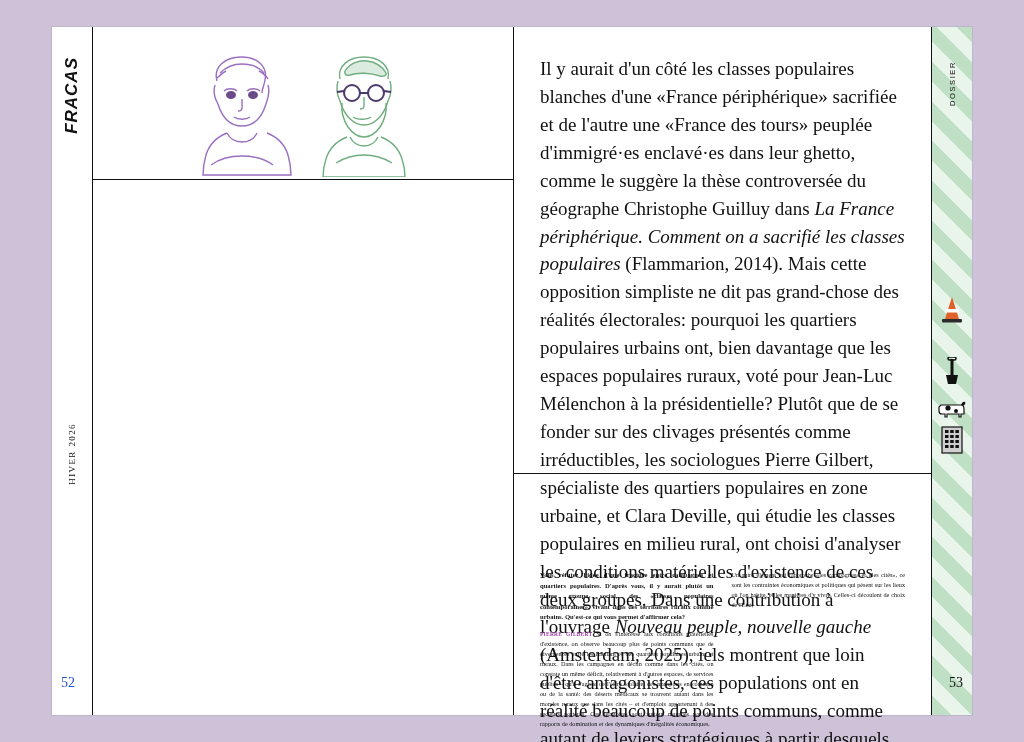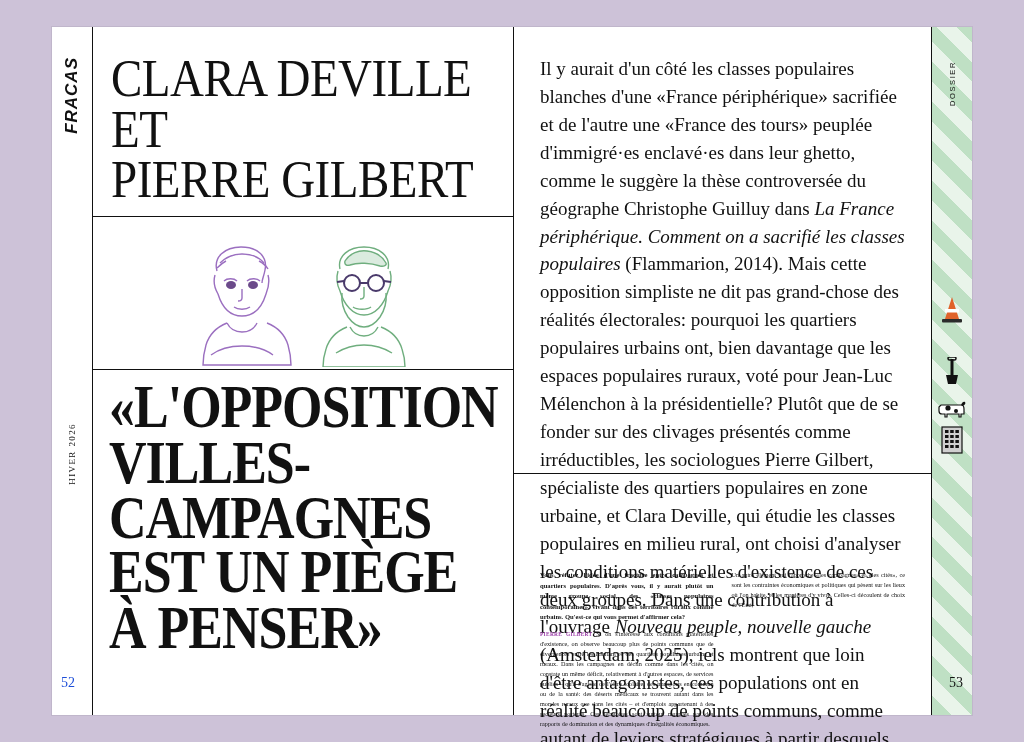--- a/index.html
+++ b/index.html
@@ -229,27 +229,20 @@
   <div class="spread">
 
     <div class="left-strip">
       <div class="masthead">FRACAS</div>
       <div class="issue-date">HIVER 2026</div>
       <div class="folio-left">52</div>
     </div>
 
     <div class="page-left">
 
-      <div class="title-block">
-        <h1 class="headline-name">
-          <span>CLARA DEVILLE</span><br>
-          <span>ET</span><br>
-          <span>PIERRE GILBERT</span>
-        </h1>
-      </div>
 
 
       <div class="portraits">
 
         <svg width="110" height="132" viewBox="0 0 110 132">
           <g fill="none" stroke="#9b6fc0" stroke-width="1.4">
             <path d="M30 36c-4-14 8-24 24-24s27 9 24 23c-1 6-3 9-3 13"></path>
             <path d="M28 40c-2 7 0 14 3 19 4 13 12 22 24 22s20-9 24-22c2-5 4-12 2-19"></path>
             <ellipse cx="44" cy="50" rx="5" ry="4" fill="#6b4a8a" stroke="none"></ellipse>
             <ellipse cx="66" cy="50" rx="5" ry="4" fill="#6b4a8a" stroke="none"></ellipse>
@@ -275,23 +268,20 @@
             <path d="M44 72c4 3 14 3 18 0"></path>
             <path d="M33 58c-1 10 2 18 6 24 5 7 11 10 16 10s11-3 16-10c4-6 7-14 6-24"></path>
             <path d="M36 26c5-8 14-11 22-10 9 1 15 5 19 12 1 2-2 4-6 3-9-3-22-4-30-1-3 1-6 0-5-4z" fill="#6fae7e" fill-opacity="0.25"></path>
             <path d="M38 92c-10 4-18 12-21 22-2 6-3 13-3 18h82c0-5-1-12-3-18-3-10-11-18-21-22"></path>
             <path d="M41 92c3 6 8 9 14 9s11-3 14-9"></path>
             <path d="M27 118c8-5 18-8 28-8s20 3 28 8"></path>
           </g>
         </svg>
       </div>
 
-      <div class="quote-block">
-        <p class="quote-text">«L'OPPOSITION VILLES-CAMPAGNES EST UN PIÈGE À PENSER»</p>
-      </div>
     </div>
 
     <div class="page-right">
       <div class="chapo">
         <span>Il y aurait d'un côté les classes populaires blanches d'une «France périphérique» sacrifiée et de l'autre une «France des tours» peuplée d'immigré·es enclavé·es dans leur ghetto, comme le suggère la thèse controversée du géographe Christophe Guilluy dans </span><i>La France périphérique. Comment on a sacrifié les classes populaires</i><span> (Flammarion, 2014). Mais cette opposition simpliste ne dit pas grand-chose des réalités électorales: pourquoi les quartiers populaires urbains ont, bien davantage que les espaces populaires ruraux, voté pour Jean-Luc Mélenchon à la présidentielle? Plutôt que de se fonder sur des clivages présentés comme irréductibles, les sociologues Pierre Gilbert, spécialiste des quartiers populaires en zone urbaine, et Clara Deville, qui étudie les classes populaires en milieu rural, ont choisi d'analyser les conditions matérielles d'existence de ces deux groupes. Dans une contribution à l'ouvrage </span><i>Nouveau peuple, nouvelle gauche</i><span> (Amsterdam, 2025), iels montrent que loin d'être antagonistes, ces populations ont en réalité beaucoup de points communs, comme autant de leviers stratégiques à partir desquels construire une alliance politique contre l'extrême droite.</span>
       </div>
 
       <div class="body-cols">
         <div class="col">
           <span class="q-bold">Vous réfutez l'idée d'une fracture entre campagnes et quartiers populaires. D'après vous, il y aurait plutôt un même groupe social, des «classes populaires contemporaines», vivant dans des territoires ruraux comme urbains. Qu'est-ce qui vous permet d'affirmer cela?</span>

